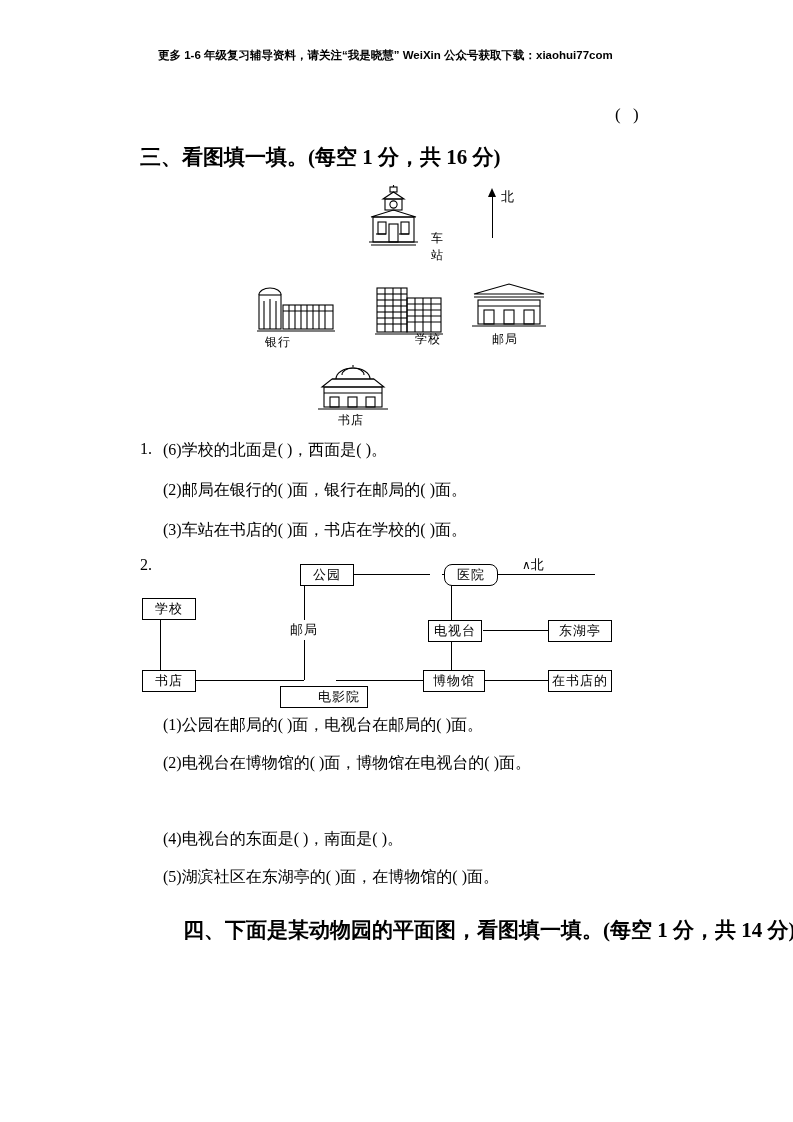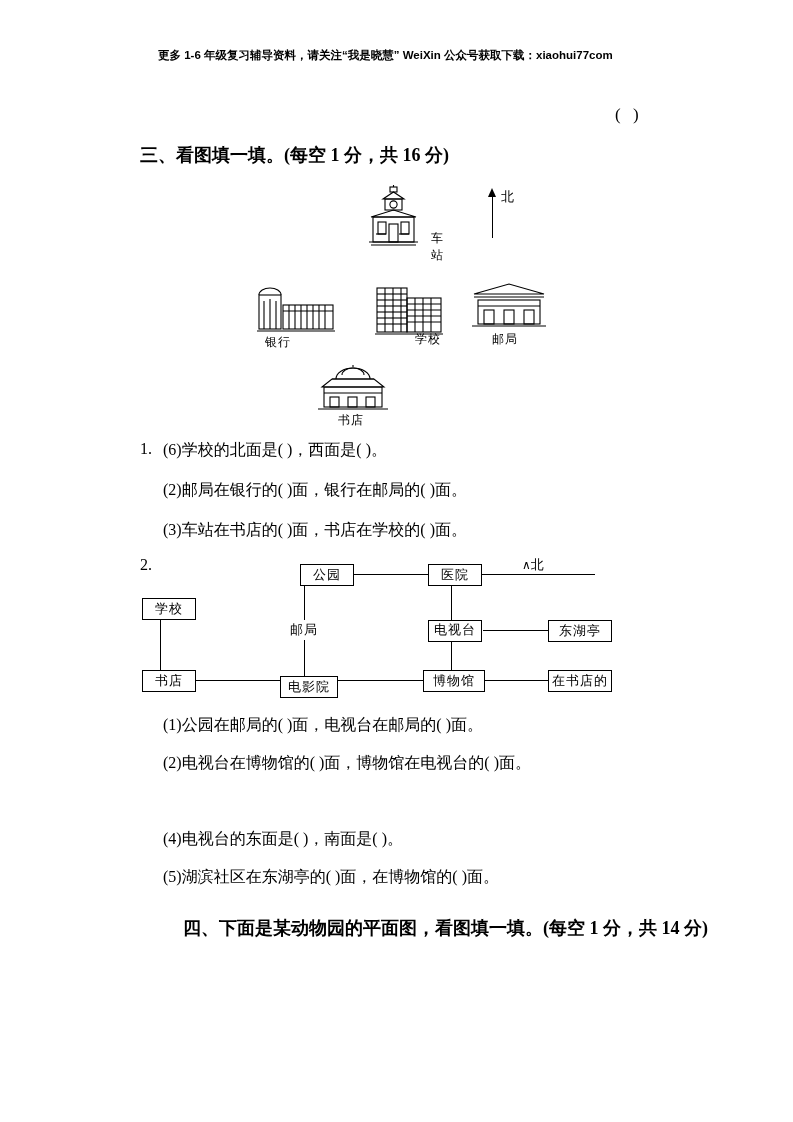--- a/index.html
+++ b/index.html
@@ -32,21 +32,21 @@
   }
   .bracket-top {
     position: absolute;
     left: 615px;
     top: 105px;
     font-size: 17px;
     letter-spacing: 4px;
   }
   .sec-title {
     position: absolute;
-    font-size: 18px;
+    font-size: 21px;
     font-weight: bold;
     white-space: nowrap;
   }
   #sec3-title { left: 140px; top: 143px; }
   #sec4-title { left: 140px; top: 916px; margin-left: 43px; }
 
   .qline {
     position: absolute;
     font-size: 16px;
     white-space: nowrap;
@@ -284,27 +284,27 @@
     <div class="vline" style="left:311px; top:18px; height:106px;"></div>
     <div class="vline" style="left:164px; top:40px; height:40px;"></div>
     <div class="hline" style="left:20px; top:124px; width:144px;"></div>
     <div class="hline" style="left:196px; top:124px; width:115px;"></div>
     <div class="hline" style="left:343px; top:124px; width:68px;"></div>
     <div class="hline" style="left:343px; top:74px; width:68px;"></div>
     <div class="vline" style="left:311px; top:74px; height:50px;"></div>
     <div class="vline" style="left:20px; top:48px; height:76px;"></div>
 
     <div class="dbox" style="left:140px; top:8px; width:52px;margin-left:20px;">公园</div>
-    <div class="dbox" style="left:288px; top:8px; width:52px;">医院</div>
+    <div class="dbox" style="left:304px; top:8px; width:52px;border-radius:8px;">医院</div>
     <div class="dbox" style="left:2px; top:42px; width:52px;">学校</div>
-    <div class="dbox" style="left:288px; top:64px; width:52px;font-family:Liberation Mono, monospace;">电视台</div>
+    <div class="dbox" style="left:288px; top:64px; width:52px;">电视台</div>
     <div class="dbox" style="left:408px; top:64px; width:62px;">东湖亭</div>
     <div class="dbox" style="left:140px; top:64px; width:48px; border:none;">邮局</div>
     <div class="dbox" style="left:2px; top:114px; width:52px;">书店</div>
-    <div class="dbox" style="left:140px; top:120px; width:56px;">电影院</div>
+    <div class="dbox" style="left:140px; top:130px; width:56px;padding-left:30px;">电影院</div>
     <div class="dbox" style="left:283px; top:114px; width:60px;">博物馆</div>
     <div class="dbox" style="left:408px; top:114px; width:62px;">在书店的</div>
   </div>
 
   <div class="qline" style="left:163px; top:715px;">(1)公园在邮局的(        )面，电视台在邮局的(        )面。</div>
   <div class="qline" style="left:163px; top:753px;">(2)电视台在博物馆的(        )面，博物馆在电视台的(        )面。</div>
   <div class="qline" style="left:163px; top:829px;font-family:Liberation Serif, serif;">(4)电视台的东面是(        )，南面是(        )。</div>
   <div class="qline" style="left:163px; top:867px;">(5)湖滨社区在东湖亭的(        )面，在博物馆的(        )面。</div>
 
   <div class="sec-title" id="sec4-title">四、下面是某动物园的平面图，看图填一填。(每空 1 分，共 14 分)</div>

